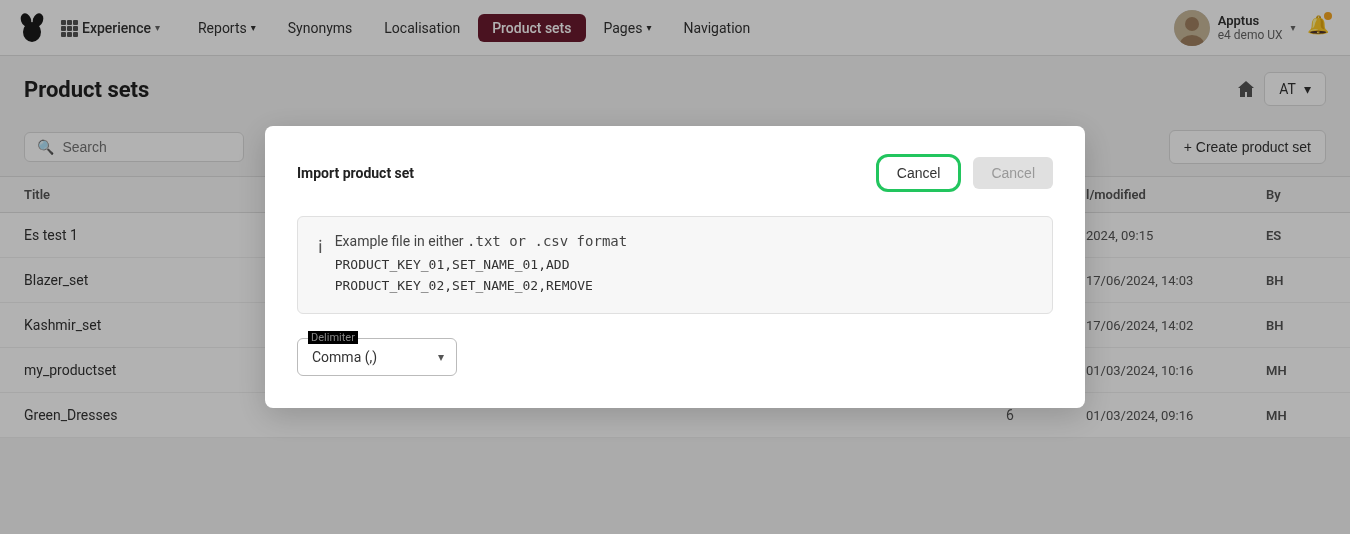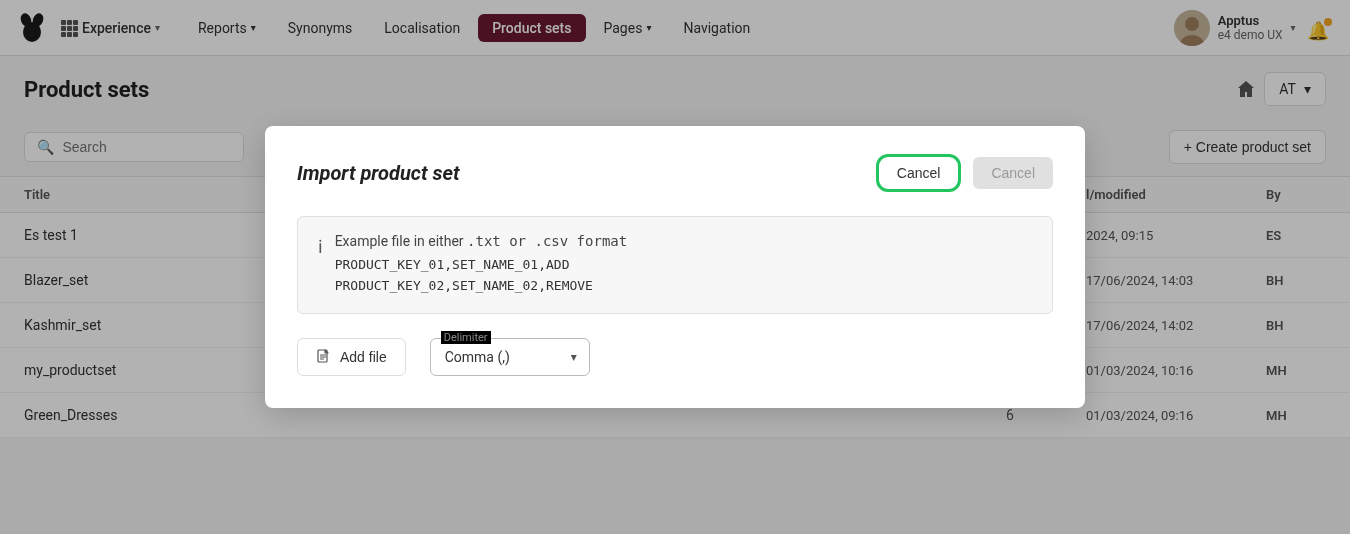--- a/index.html
+++ b/index.html
@@ -14,21 +14,21 @@
     .topnav-logo { display: flex; align-items: center; margin-right: 12px; }
     .topnav-app { display: flex; align-items: center; gap: 4px; font-size: 14px; color: #333; cursor: pointer; margin-right: 24px; }
     .topnav-app .app-label { font-weight: 500; }
     .topnav-app .chevron { font-size: 10px; color: #666; }
 
     .nav-items { display: flex; align-items: center; gap: 4px; flex: 1; }
     .nav-item { padding: 6px 14px; border-radius: 6px; cursor: pointer; font-size: 14px; color: #333; display: flex; align-items: center; gap: 4px; }
     .nav-item.active { background: #6b1a2e; color: #fff; font-weight: 500; }
     .nav-item .caret { font-size: 10px; }
 
-    .topnav-right { display: flex; align-items: flex-end; gap: 8px; margin-left: auto; }
+    .topnav-right { display: flex; align-items: flex-start; gap: 8px; margin-left: auto; }
     .user-info { display: flex; align-items: center; gap: 8px; cursor: pointer; }
     .avatar { width: 36px; height: 36px; border-radius: 50%; background: #ccc; overflow: hidden; display: flex; align-items: center; justify-content: center; }
     .user-text { display: flex; flex-direction: column; }
     .user-name { font-weight: 600; font-size: 13px; }
     .user-org { font-size: 12px; color: #666; }
     .user-caret { font-size: 10px; color: #666; }
     .notif-btn { position: relative; background: none; border: none; cursor: pointer; padding: 4px; font-size: 18px; color: #555; }
     .notif-badge { position: absolute; top: 2px; right: 2px; width: 8px; height: 8px; background: #f5a623; border-radius: 50%; }
     .page-title { font-size: 22px; font-weight: 700; color: #222; }
 
@@ -55,21 +55,21 @@
       position: fixed; top: 0; left: 0; width: 100%; height: 100%;
       background: rgba(0,0,0,0.3); z-index: 100;
       display: flex; align-items: center; justify-content: center;
     }
     .modal {
       background: #fff; border-radius: 8px; width: 820px; max-width: 95vw;
       padding: 28px 32px 32px; box-shadow: 0 8px 32px rgba(0,0,0,0.18);
       position: relative;
     }
     .modal-header { display: flex; align-items: center; justify-content: space-between; margin-bottom: 24px; }
-    .modal-title { font-size: 20px; font-weight: 700; color: #222; font-style: italic; }
+    .modal-title { font-size: 14px; font-weight: 700; color: #222; }
     .modal-actions { display: flex; align-items: center; gap: 12px; }
     .btn-cancel { background: none; border: 3px solid #22c55e; border-radius: 12px; padding: 8px 18px; cursor: pointer; font-size: 14px; color: #333; }
     .btn-import { background: #e0e0e0; border: none; border-radius: 6px; padding: 8px 18px; cursor: pointer; font-size: 14px; color: #999; font-weight: 500; }
 
     .info-box {
       background: #f7f7f7; border: 1px solid #e0e0e0; border-radius: 6px;
       padding: 16px 20px; margin-bottom: 24px; display: flex; gap: 12px;
     }
     .info-icon { font-size: 18px; color: #555; margin-top: 1px; flex-shrink: 0; }
     .info-content { display: flex; flex-direction: column; gap: 6px; }
@@ -237,30 +237,20 @@
           <span>Example file in either </span><code>.txt or .csv format</code>
         </div>
         <div class="info-example">
           <div>PRODUCT_KEY_01,SET_NAME_01,ADD</div>
           <div>PRODUCT_KEY_02,SET_NAME_02,REMOVE</div>
         </div>
       </div>
     </div>
 
     <div class="modal-body">
-      <button class="btn-addfile">
-        <svg width="16" height="16" viewBox="0 0 16 16">
-          <rect x="2" y="1" width="9" height="12" rx="1" fill="none" stroke="#555" stroke-width="1.2"></rect>
-          <path d="M9 1l3 3H9V1z" fill="none" stroke="#555" stroke-width="1.2" stroke-linejoin="round"></path>
-          <line x1="4" y1="6" x2="10" y2="6" stroke="#555" stroke-width="1"></line>
-          <line x1="4" y1="8" x2="10" y2="8" stroke="#555" stroke-width="1"></line>
-          <line x1="4" y1="10" x2="8" y2="10" stroke="#555" stroke-width="1"></line>
-        </svg>
-        <span>Add file</span>
-      </button>
 
       <div style="position:relative;">
         <div class="delimiter-select-wrapper">
           <span class="delimiter-select-label">Delimiter</span>
           <span class="delimiter-value">Comma (,)</span>
           <span class="delimiter-caret">▾</span>
         </div>
       </div>
     </div>
   </div>

